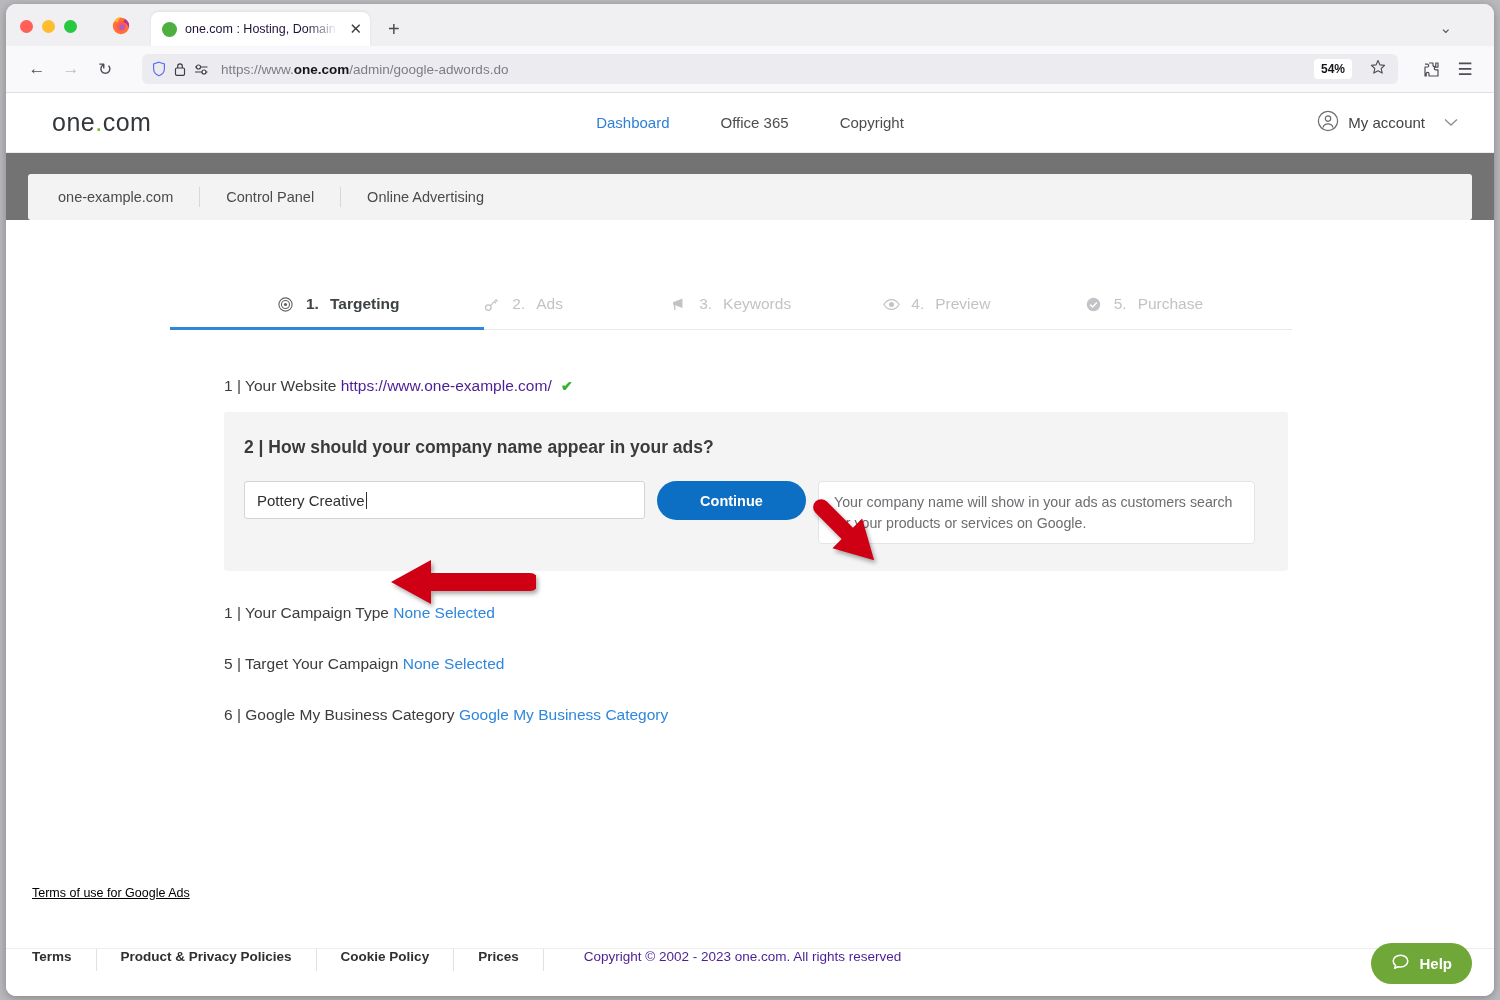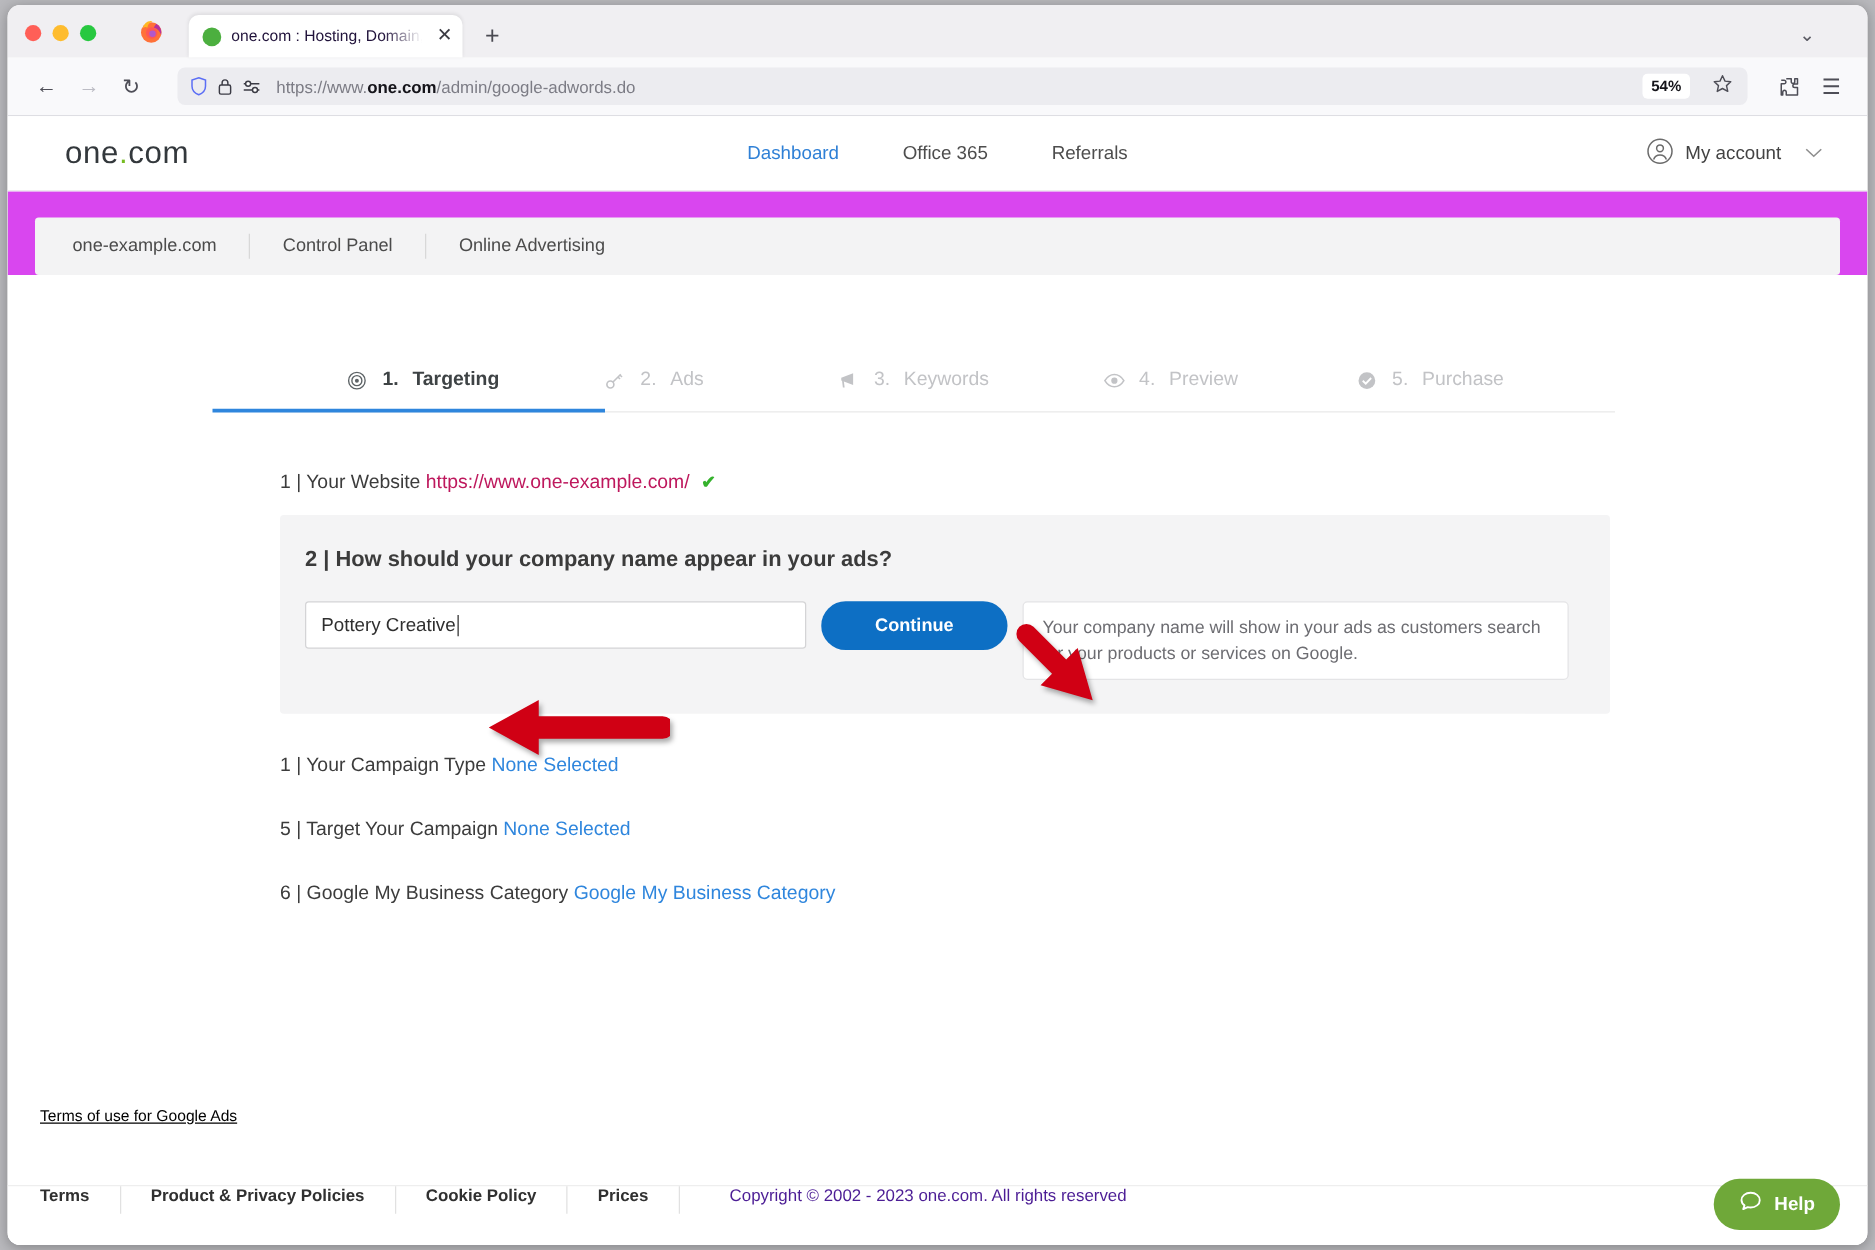--- a/index.html
+++ b/index.html
@@ -145,21 +145,21 @@
   }
   .mainnav a { pointer-events: auto; }
   .navlink { font-size: 15px; color: #4d4d4d; text-decoration: none; }
   .navlink.active { color: #2f80d6; }
   .account {
     margin-left: auto; display: flex; align-items: center; gap: 9px;
     color: #434343; font-size: 15px;
   }
   .acc-chev { color:#8e8e8e; font-size: 12px; margin-left: 10px; }
 
-  .breadcrumb-wrap { padding: 21px 22px 0 22px; background:#d946ef; }
+  .breadcrumb-wrap { padding: 21px 22px 0 22px; background:#737373; }
   .breadcrumb {
     background: #f3f3f4;
     height: 46px;
     border-radius: 3px;
     display: flex; align-items: center;
     padding-left: 30px;
     gap: 0;
   }
   .crumb { font-size: 14.5px; color: #4b4b4b; }
   .crumb-sep { width: 1px; height: 20px; background:#d8d8d8; margin: 0 26px; }
@@ -187,21 +187,21 @@
     position: absolute; left: 0; right: 0; bottom: -1px;
     height: 3px; background: #2f86dd;
   }
   .step:nth-child(1){ padding-left: 54px; width: 266px;}
   .step:nth-child(1) .underline { left:-54px; }
   .step:nth-child(2){ width: 192px; }
   .step:nth-child(3){ width: 218px; }
   .step:nth-child(4){ width: 208px; }
 
   .q-line { font-size: 15.5px; color: #3c3c3c; margin-top: 47px; }
-  .q-line a { color: #be185d; text-decoration: none; }
+  .q-line a { color: #4c1d95; text-decoration: none; }
   .tick { color: #35b22d; margin-left: 5px; font-size: 14px; font-weight: 700;}
 
   .qbox {
     margin-top: 17px;
     width: 1064px;
     background: #f4f4f5;
     border-radius: 3px;
     padding: 25px 0 27px 20px;
     position: relative;
   }
@@ -355,21 +355,21 @@
   </div>
 
   <div class="page">
 
     <div class="site-header">
       <div class="logo"><span>one</span><span class="g">.</span><span>com</span></div>
 
       <div class="mainnav">
         <a class="navlink active" href="#">Dashboard</a>
         <a class="navlink" href="#">Office 365</a>
-        <a class="navlink" href="#">Referrals</a>
+        <a class="navlink" href="#">Copyright</a>
       </div>
 
       <div class="account">
         <span>
           <svg width="22" height="22" viewBox="0 0 22 22">
               <circle cx="11" cy="11" r="9.6" fill="none" stroke="#6b6b6b" stroke-width="1.2"></circle>
               <circle cx="11" cy="8.6" r="2.7" fill="none" stroke="#6b6b6b" stroke-width="1.2"></circle>
               <path d="M5.9 17.6a5.4 5.4 0 0 1 10.2 0" fill="none" stroke="#6b6b6b" stroke-width="1.2"></path>
             </svg>
         </span>

